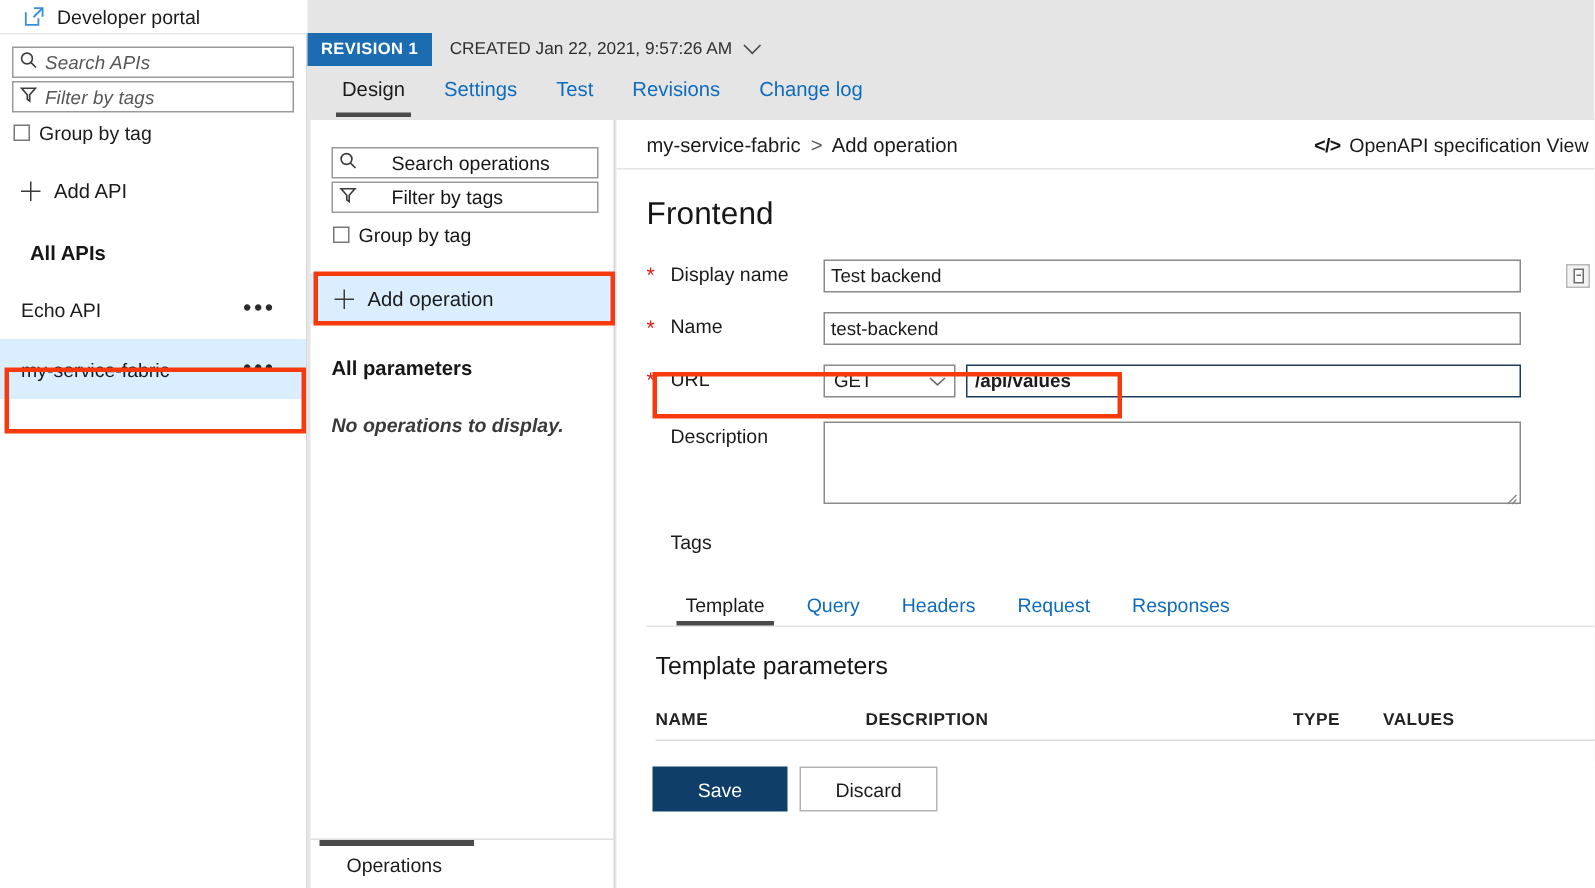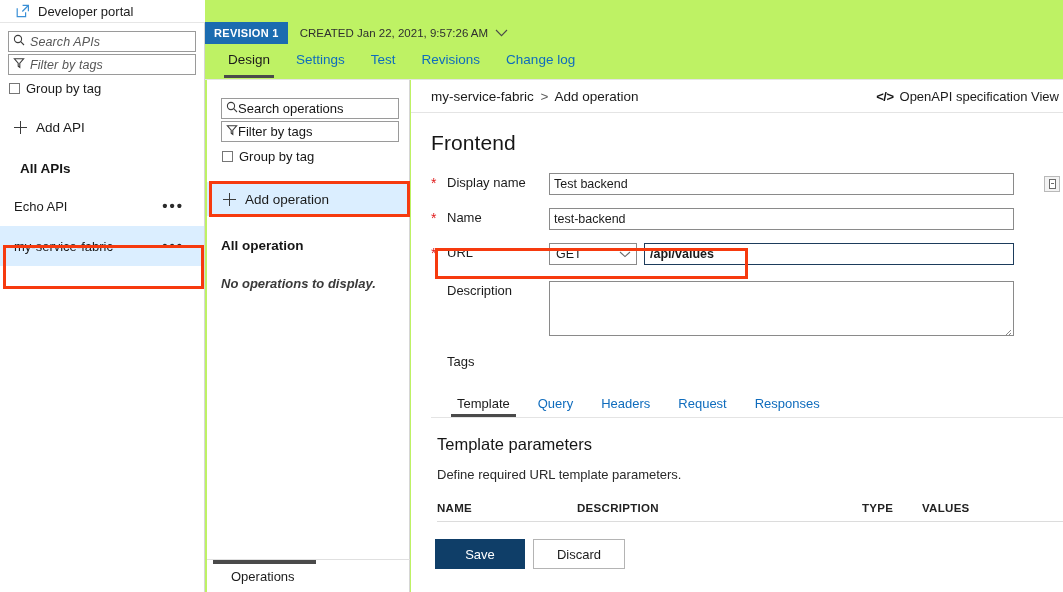--- a/index.html
+++ b/index.html
@@ -57,21 +57,21 @@
   .sb-row .name { flex: 0 0 auto; }
   .dots { position: absolute; right: 20px; top: 50%; transform: translateY(-50%);
           letter-spacing: 2px; font-size: 15px; color: #2b2b2b; font-weight: bold; line-height: 6px;}
   .sb-row.api1 { margin-top: 10px; }
   .sb-row.selected { background: #dbeeff; }
   .redbox {
     position: absolute; border: 3px solid #f63a0e; pointer-events: none; z-index: 40;
   }
 
   
-  .right { position: absolute; left: 205px; top: 0; width: 858px; height: 592px; background: #bef264; }
+  .right { position: absolute; left: 205px; top: 0; width: 858px; height: 592px; background: #e5e5e5; }
 
   .revbar { position: absolute; left: 0; top: 22px; height: 22px; width: 858px; display: flex; align-items: stretch; }
   .revbadge {
     background: #1b6cb0; color: #fff; font-weight: bold; font-size: 11px; letter-spacing: .3px;
     display: flex; align-items: center; padding: 0 9px;
   }
   .revmeta { display: flex; align-items: center; gap: 7px; padding-left: 12px; font-size: 11.5px; color: #2f2f2f; }
   .chev { display: block; }
 
   .maintabs {
@@ -86,21 +86,21 @@
   .tabsep { position: absolute; left: 0; top: 79px; width: 858px; height: 1px; background: #e4e4e4; }
 
   
   .ops {
     position: absolute; left: 2px; top: 80px; width: 203px; height: 512px;
     border-right: 1px solid #d6d6d6; background: #fff;
   }
   .op-field {
     position: relative; margin: 18px 10px 2px 14px; height: 21px;
     border: 1px solid #9a9a9a; background: #fff;
-    display: flex; align-items: center; padding-left: 4px; gap: 0;
+    display: flex; align-items: center; padding-left: 4px; gap: 23px;
   }
   .op-field.second { margin-top: 2px; }
   .op-check { display: flex; align-items: center; gap: 6px; margin: 7px 0 0 15px; }
   .op-add {
     position: relative; margin: 18px 0 0 0; height: 34px; display: flex; align-items: center;
     gap: 9px; padding-left: 16px; font-size: 13.5px; color: #1b1b1b; background: #dbeeff;
   }
   .op-allops { margin: 22px 0 0 14px; font-weight: bold; font-size: 13.5px; color: #161616; }
   .op-empty { margin: 23px 0 0 14px; font-style: italic; font-size: 13px; color: #3a3a3a; font-weight: bold; }
 
@@ -300,21 +300,21 @@
       <div class="op-check">
         <span class="cbox"></span>
         <span class="lbl">Group by tag</span>
       </div>
 
       <div class="op-add">
         <span class="plus"></span>
         <span>Add operation</span>
       </div>
 
-      <div class="op-allops">All operation</div>
+      <div class="op-allops">All parameters</div>
       <div class="op-empty">No operations to display.</div>
 
       <div class="bottabs">
         <span class="btab act-mark"></span>
         <div class="btab op active">Operations</div>
       </div>
     </div>
 
     <div class="detail">
 
@@ -399,21 +399,20 @@
         <div class="subtabs">
           <div class="stab active">Template</div>
           <div class="stab">Query</div>
           <div class="stab">Headers</div>
           <div class="stab">Request</div>
           <div class="stab">Responses</div>
         </div>
         <div class="subsep"></div>
 
         <div class="h2">Template parameters</div>
-        <div class="desc">Define required URL template parameters.</div>
 
         <div class="tbl">
           <div class="thead">
             <div class="th-name">NAME</div>
             <div class="th-desc">DESCRIPTION</div>
             <div class="th-type">TYPE</div>
             <div class="th-vals">VALUES</div>
           </div>
           <div class="tsep"></div>
         </div>

